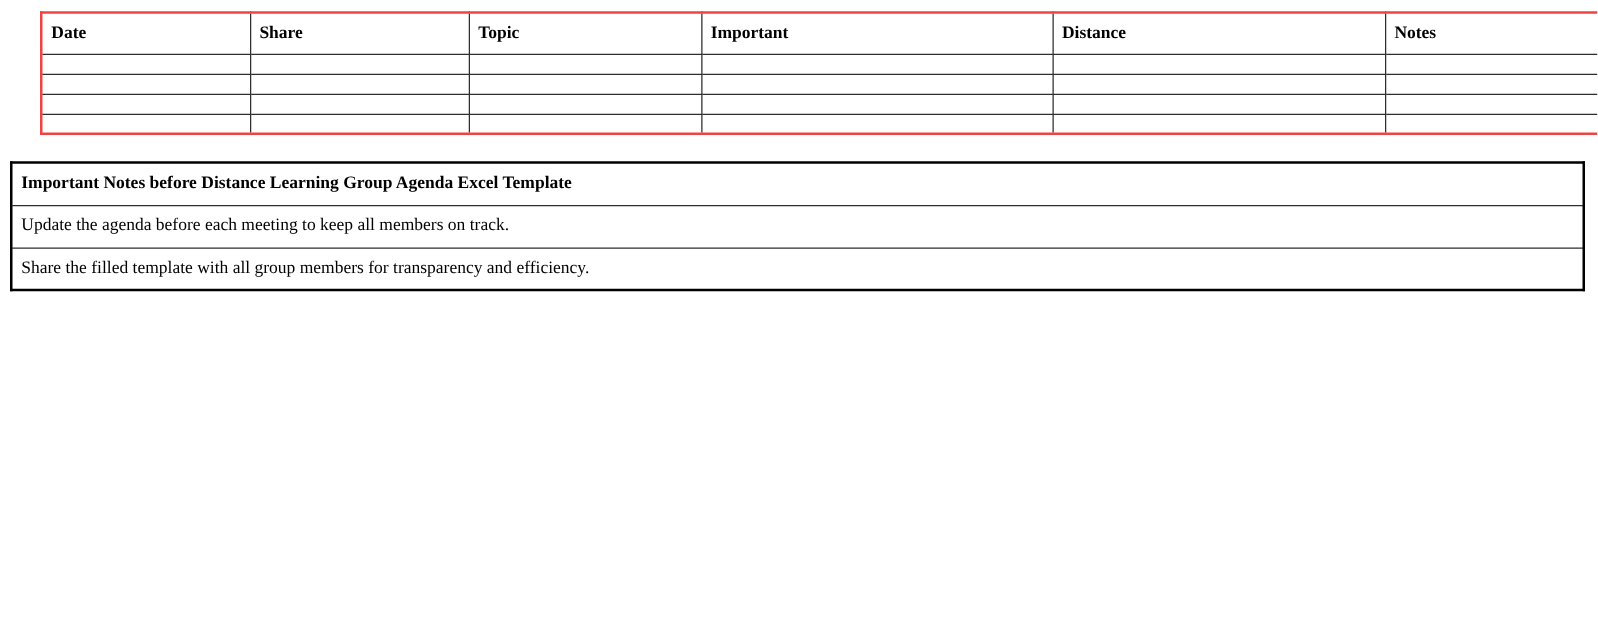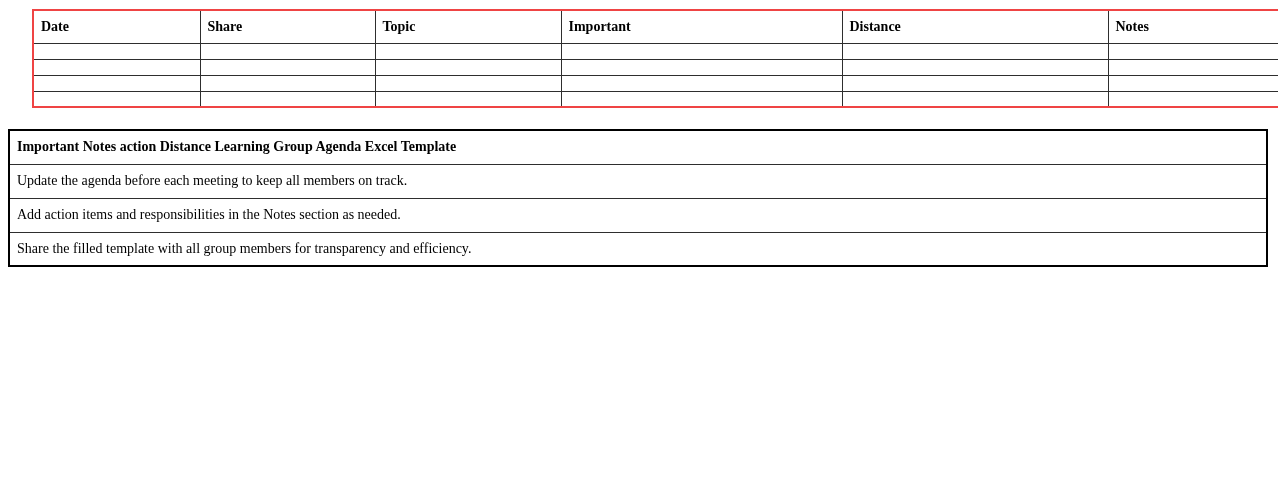--- a/index.html
+++ b/index.html
@@ -113,27 +113,24 @@
           <td></td>
           <td></td>
           <td></td>
         </tr>
       </tbody>
     </table>
 
     <table class="notes-table">
       <tbody>
         <tr>
-          <td class="notes-title-cell">Important Notes action Distance Learning Group Agenda Excel Template</td>
+          <td class="notes-title-cell">Important Notes before Distance Learning Group Agenda Excel Template</td>
         </tr>
         <tr>
           <td>Update the agenda before each meeting to keep all members on track.</td>
-        </tr>
-        <tr>
-          <td>Add action items and responsibilities in the Notes section as needed.</td>
         </tr>
         <tr>
           <td>Share the filled template with all group members for transparency and efficiency.</td>
         </tr>
       </tbody>
     </table>
 
   </div>
 </div>
 

